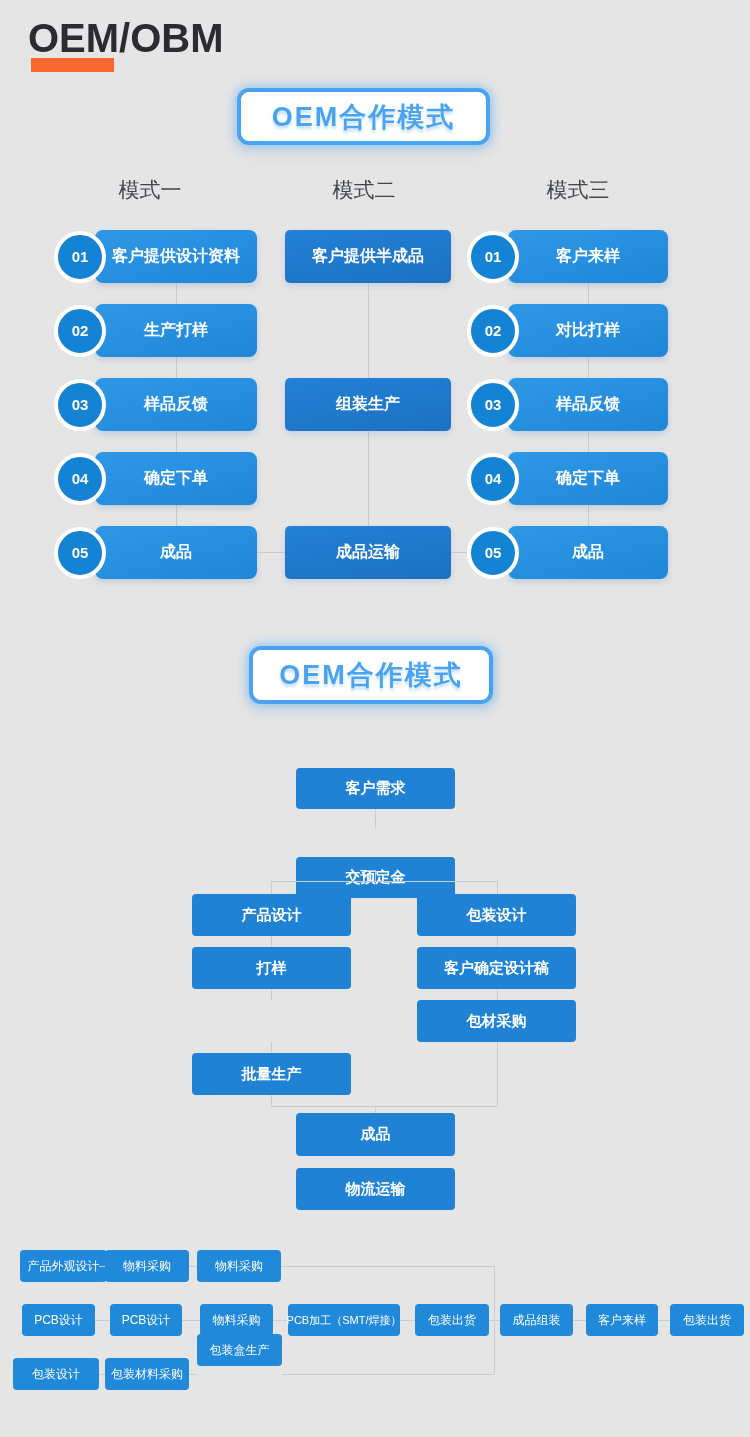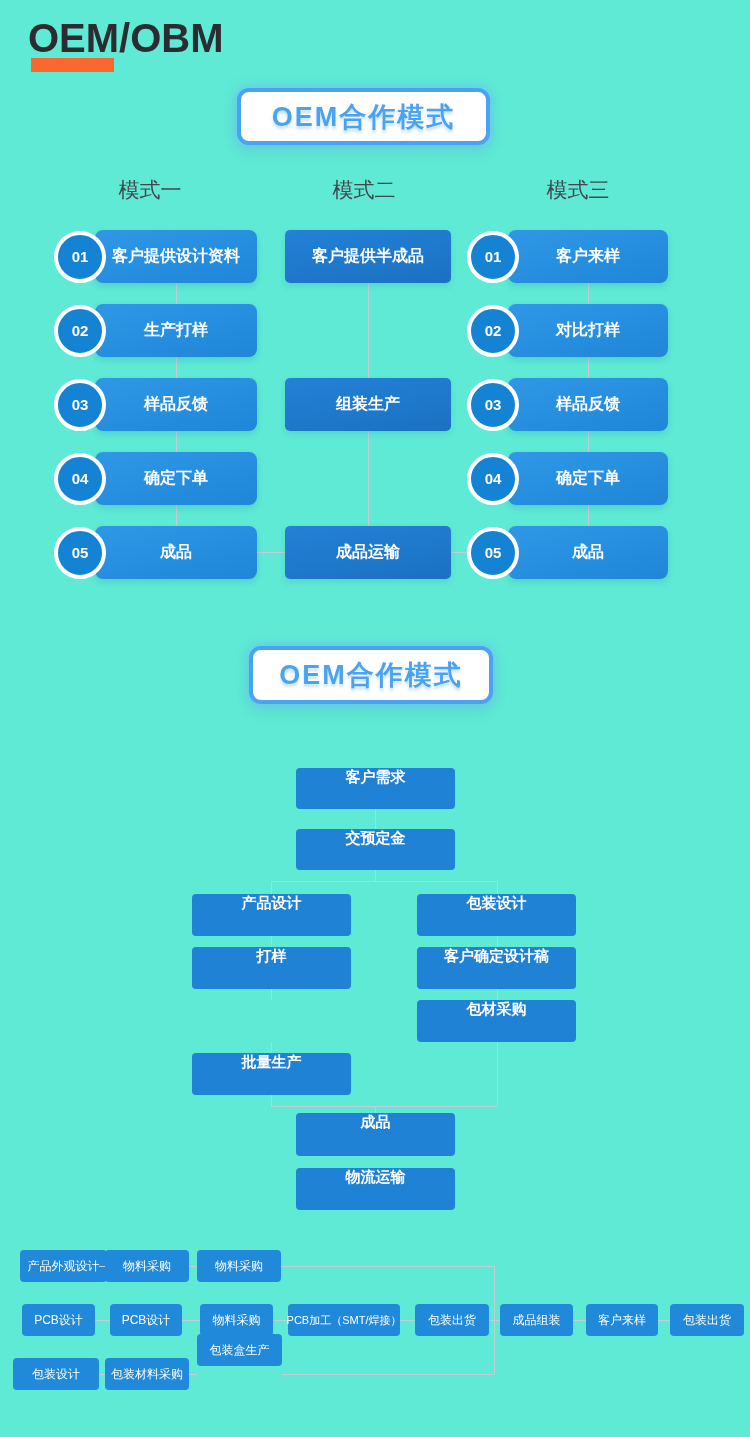--- a/index.html
+++ b/index.html
@@ -1,18 +1,18 @@
 <!DOCTYPE html>
 <html style="--accent-orange: #f8682f; --banner-blue: #4aa3f0; --step-blue: #1f86d8; --step-badge-blue: #1583d4; --dark-blue: #1b71c2; --flow-blue: #1f82d5; --process-blue: #2189da; --line-gray: #c5ccd3; --heading-gray: #42474e;"><head>
 <meta charset="utf-8">
 <style>
   * { margin:0; padding:0; box-sizing:border-box; }
   html,body { background:#fff; }
   body { font-family:"Liberation Sans","DejaVu Sans",sans-serif; }
-  #canvas { position:relative; width:750px; height:1437px; background:#5eead4; overflow:hidden; }
+  #canvas { position:relative; width:750px; height:1437px; background:#e5e5e5; overflow:hidden; }
 
   
   .title { position:absolute; left:28px; top:16px; font-size:40px; font-weight:600;
            color:#2a2c31; z-index:2; letter-spacing:0; }
   .title-bar { position:absolute; left:31px; top:58px; width:83px; height:14px;
            background:var(--accent-orange,#f8682f); z-index:1; }
 
   
   .banner { position:absolute; background:#fff;
            border:4px solid var(--banner-blue,#4aa3f0); border-radius:12px;
@@ -41,21 +41,21 @@
   
   .m2-box { position:absolute; width:166px; height:53px; border-radius:5px;
            background:linear-gradient(170deg,#2381d6 0%,var(--dark-blue,#1b71c2) 100%);
            display:flex; align-items:center; justify-content:center;
            color:#fff; font-size:16px; font-weight:bold;
            box-shadow:0 3px 6px rgba(25,95,165,.15); }
 
   
   .f-box { position:absolute; width:159px; height:42px; border-radius:4px;
            background:var(--flow-blue,#1f82d5);
-           display:flex; align-items:flex-start; justify-content:center;
+           display:flex; align-items:center; justify-content:center;
            color:#fff; font-size:15px; font-weight:bold; }
 
   
   .p-box { position:absolute; height:32px; border-radius:4px;
            background:var(--process-blue,#2189da);
            display:flex; align-items:center; justify-content:center;
            color:#fff; font-size:12px; white-space:nowrap; }
 
   
   .vl { position:absolute; width:1px; background:var(--line-gray,#c5ccd3); }
@@ -186,21 +186,21 @@
   </div>
 
   <div class="banner" style="left:249px;top:646px;width:244px;height:58px">
     <span>OEM合作模式</span>
   </div>
 
   <div class="f-box" style="left:296px;top:768px;height:41px">
       <span>客户需求</span>
     </div>
   <div class="vl" style="left:375px;top:809px;height:20px"></div>
-  <div class="f-box" style="left:296px;top:829px;height:41px">
+  <div class="f-box" style="left:296px;top:857px;height:41px">
       <span>交预定金</span>
     </div>
 
   <div class="vl" style="left:375px;top:870px;height:11px"></div>
   <div class="hl" style="left:271px;top:881px;width:226px"></div>
   <div class="vl" style="left:271px;top:881px;height:13px"></div>
   <div class="vl" style="left:497px;top:881px;height:13px"></div>
 
   <div class="f-box" style="left:192px;top:894px">
       <span>产品设计</span>

